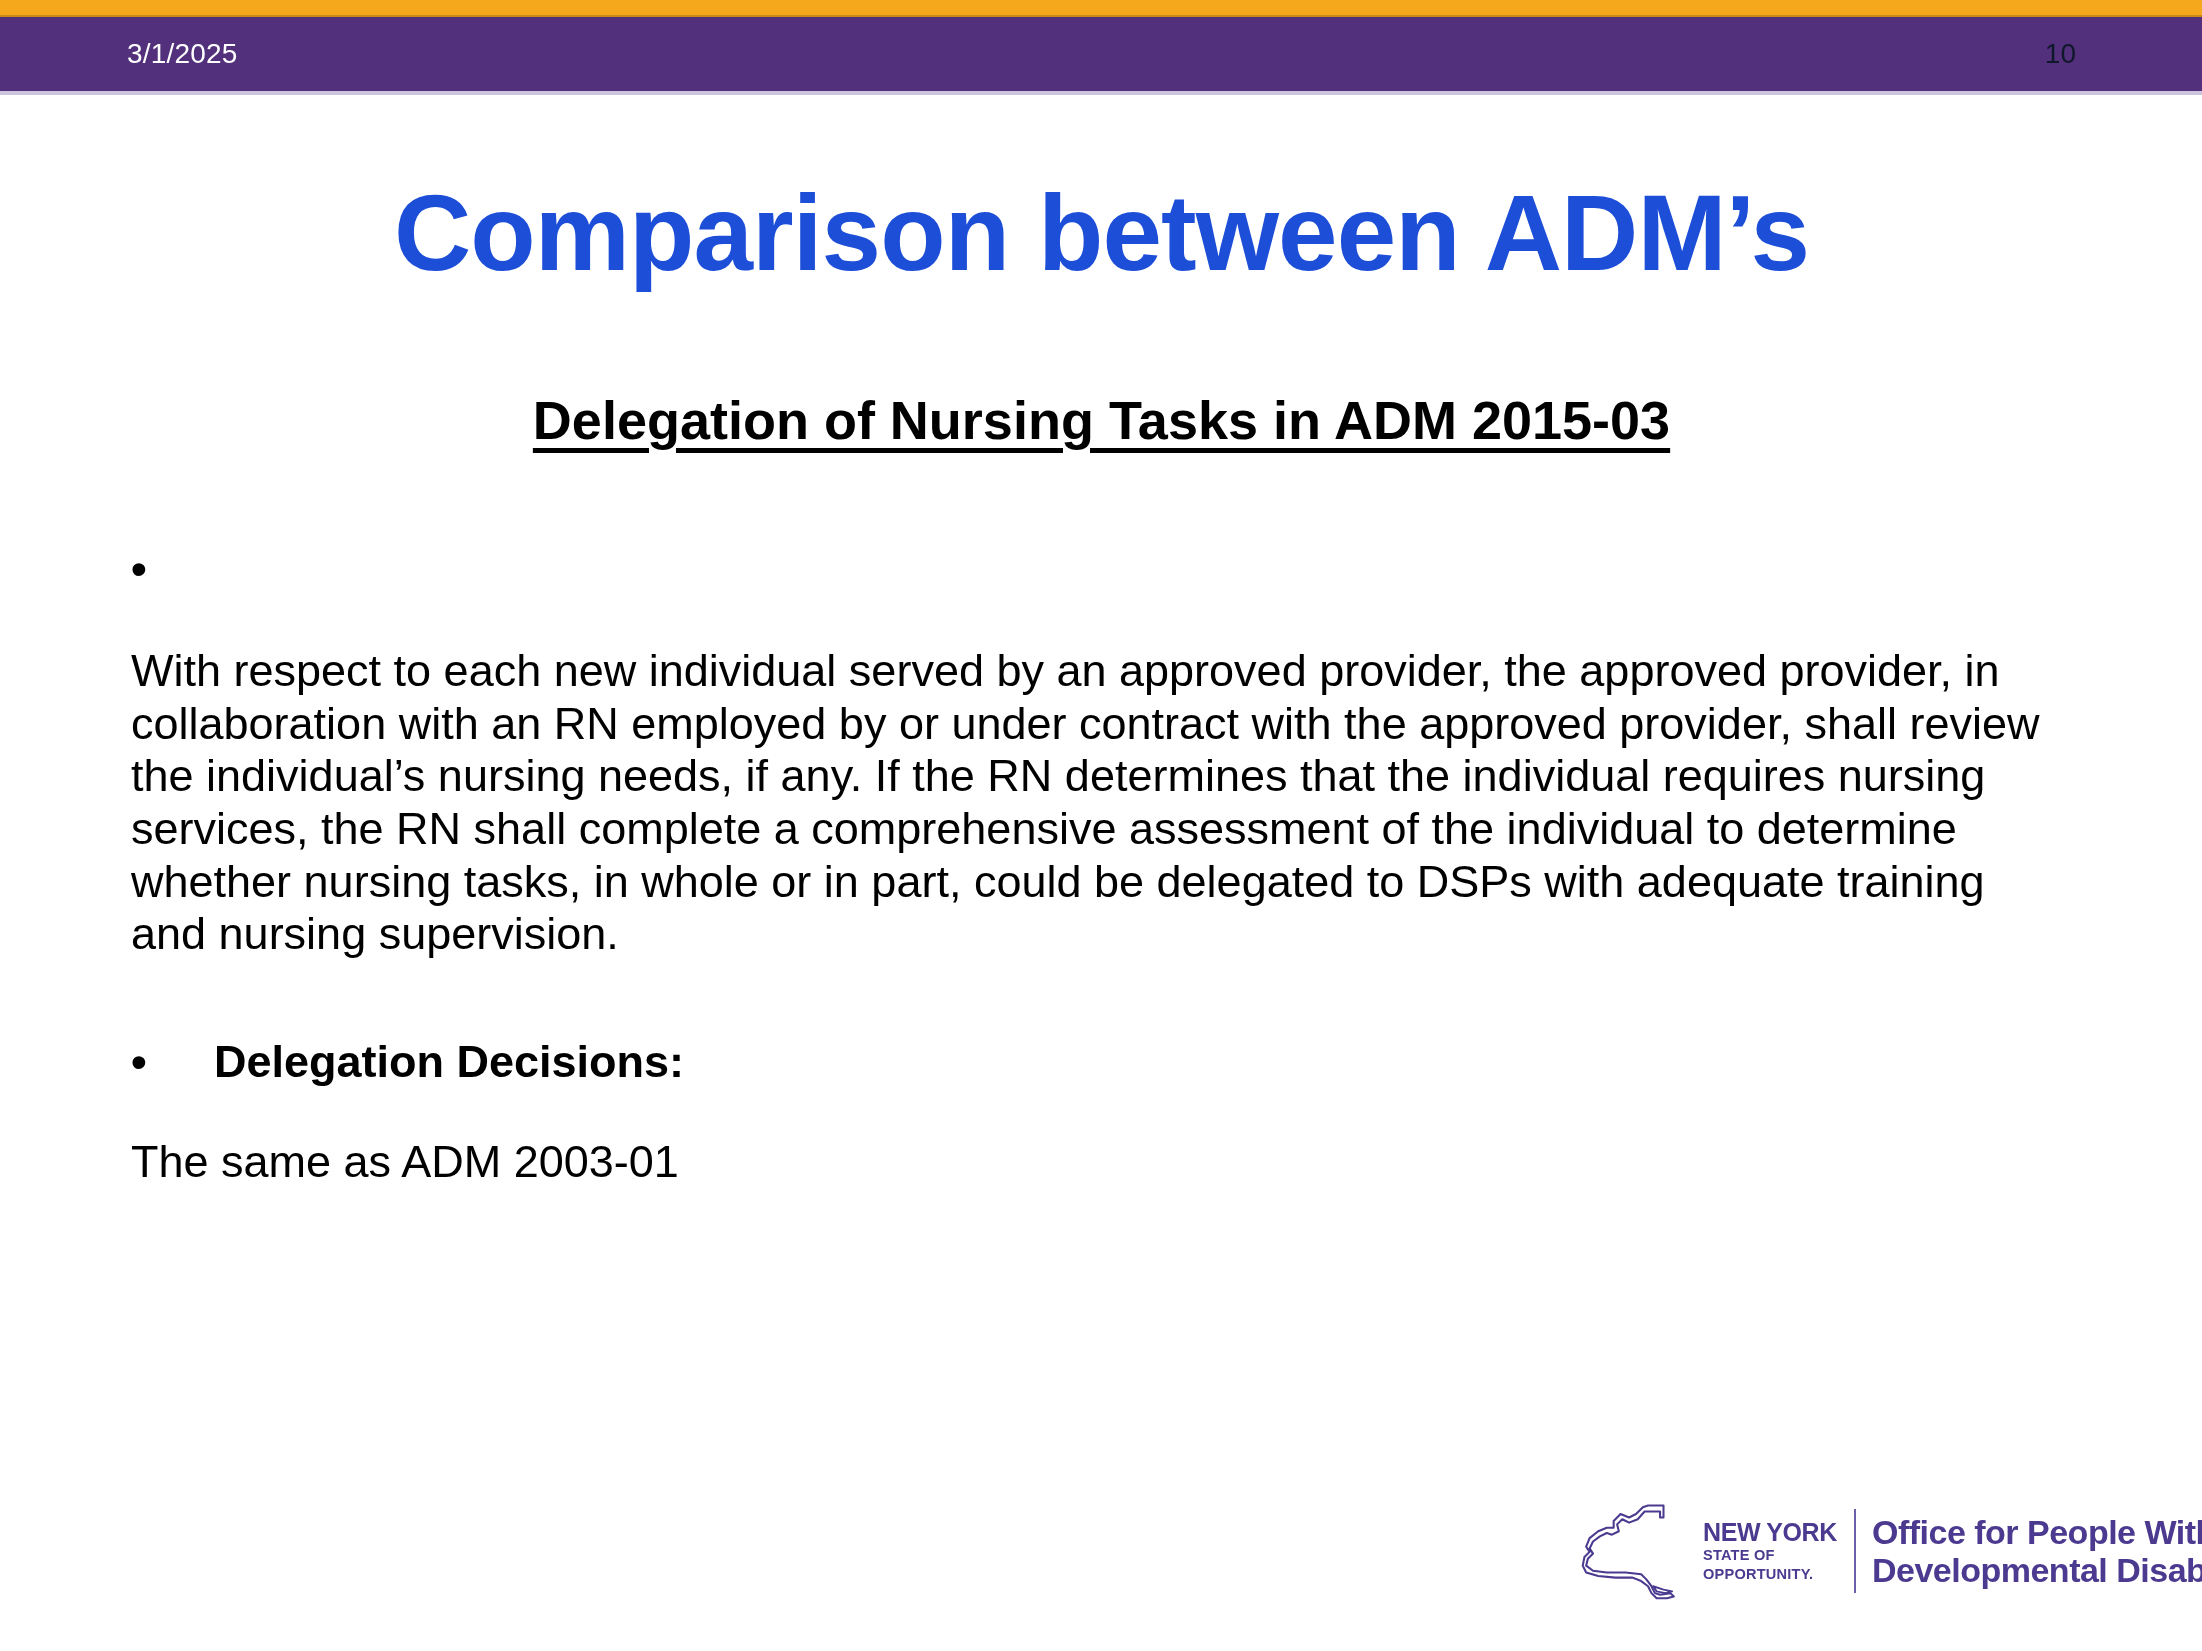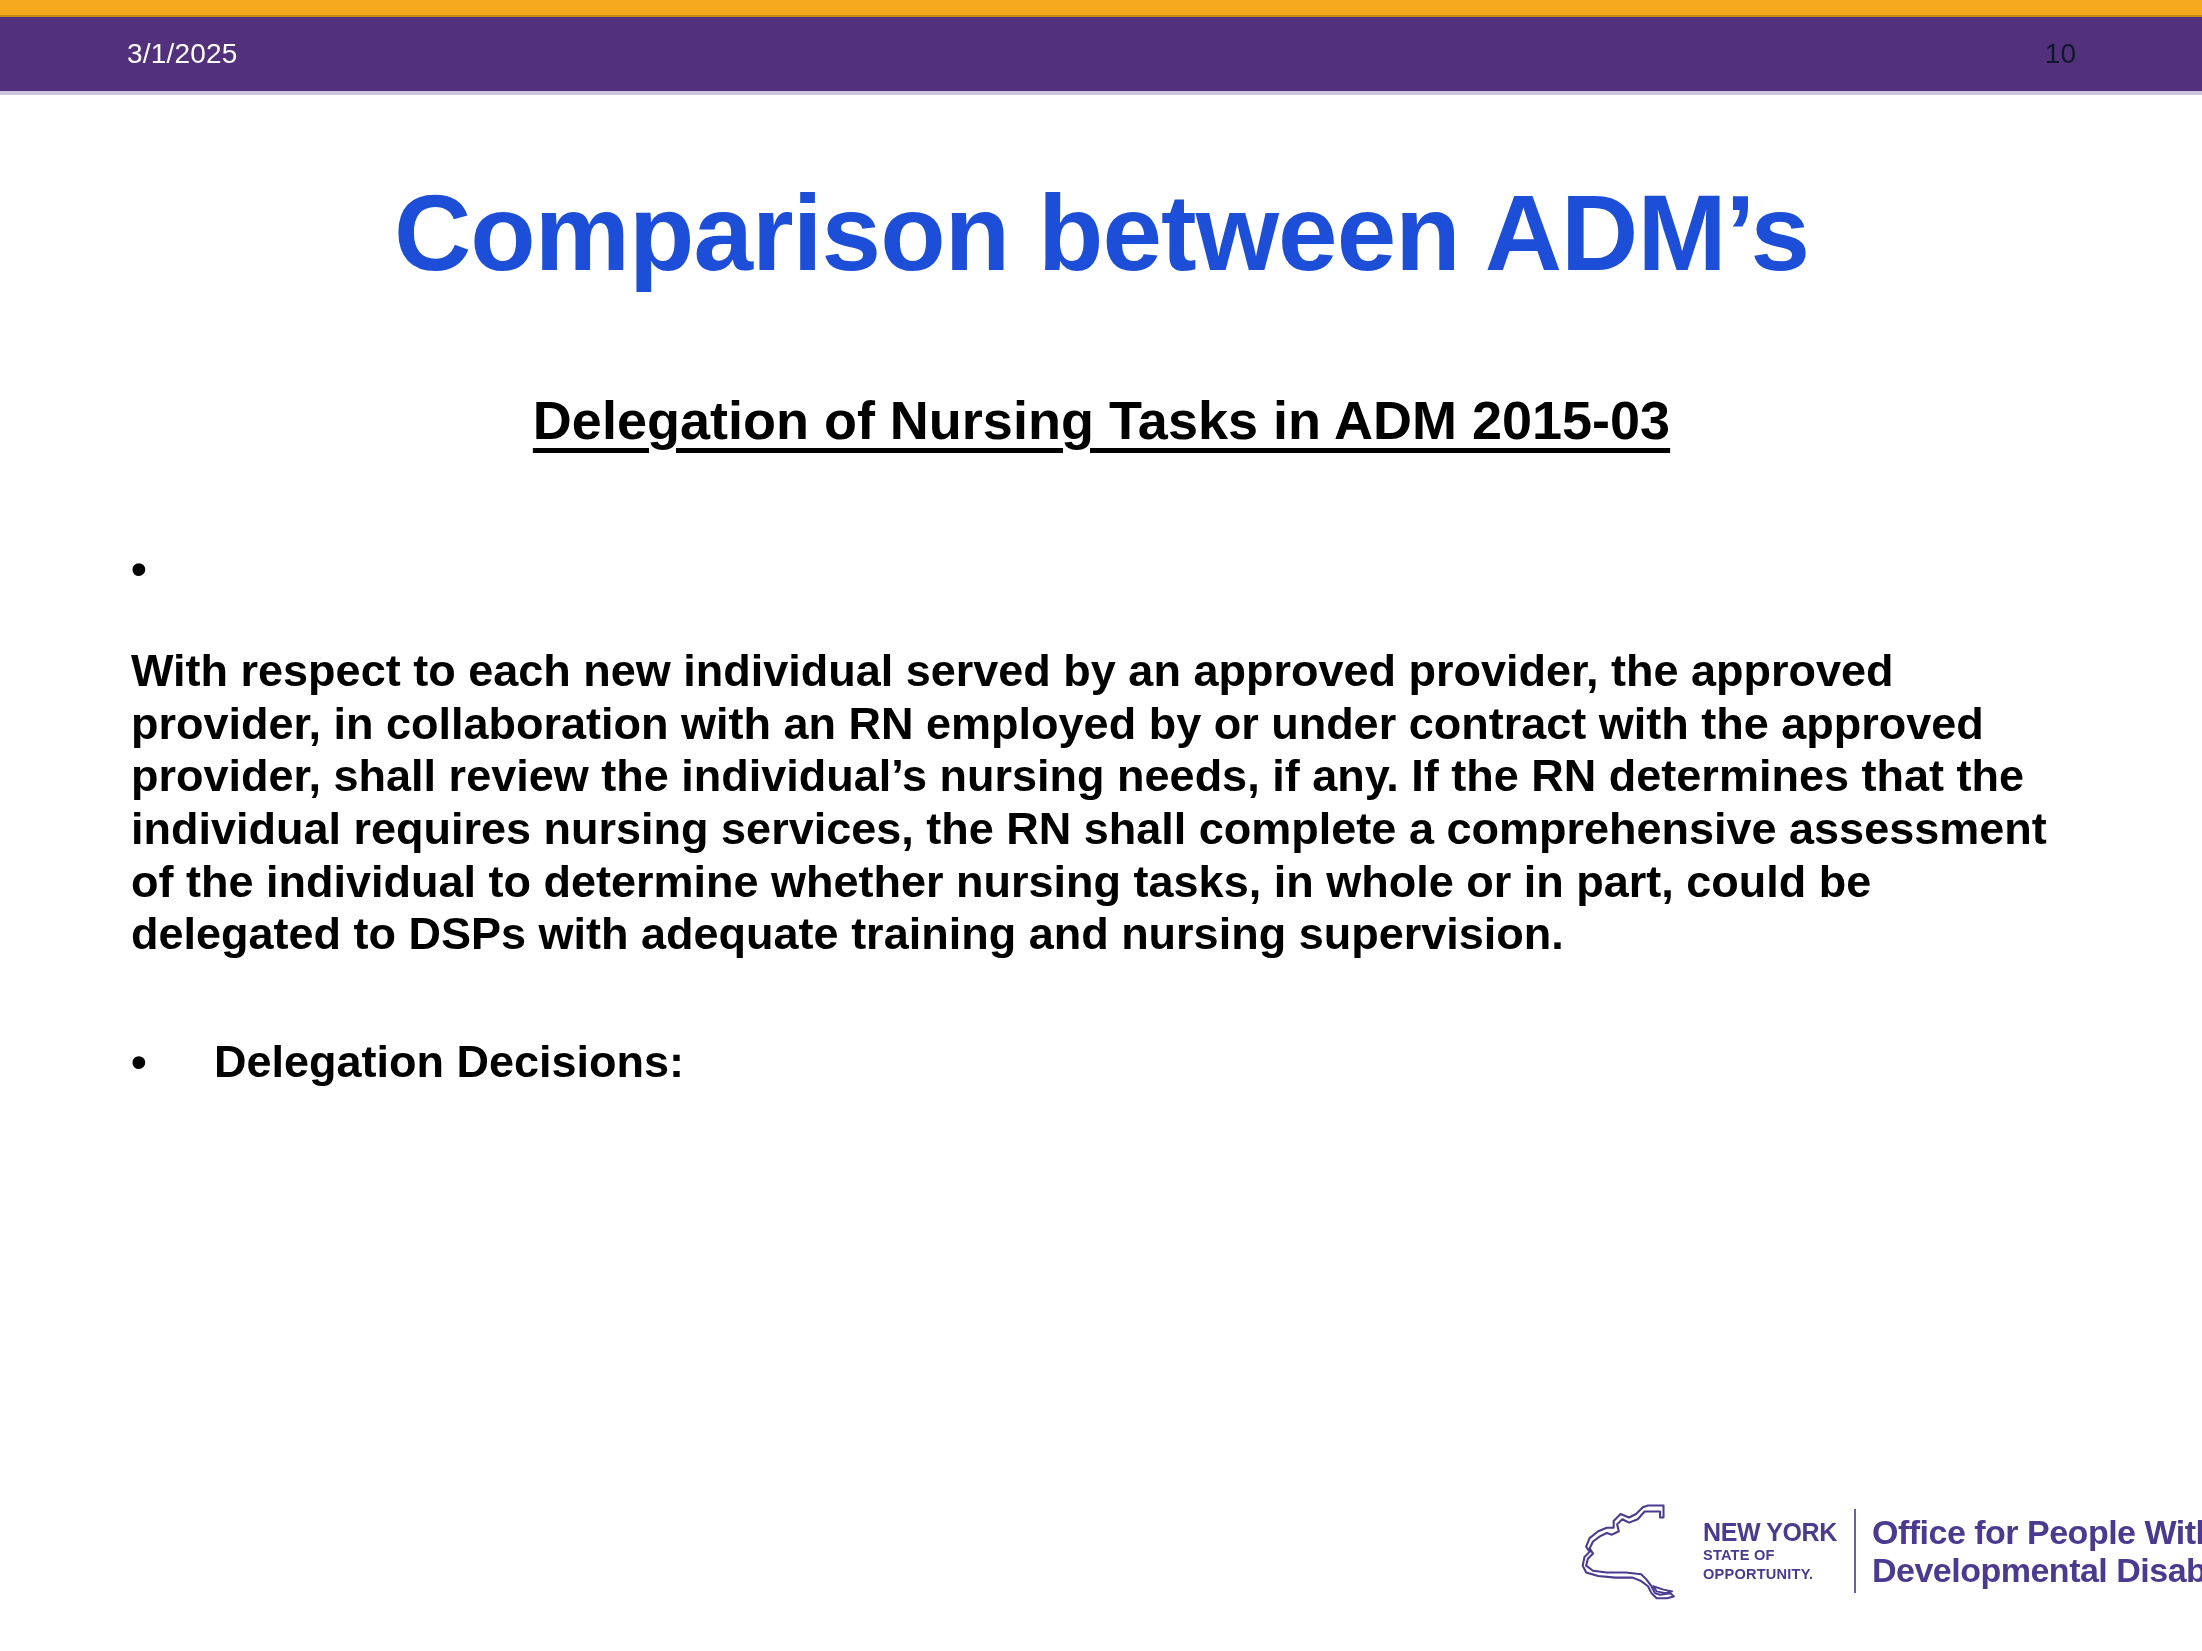--- a/index.html
+++ b/index.html
@@ -122,21 +122,21 @@
     line-height: 1.18;
   }
   .bullet-label {
     font-weight: bold;
     white-space: nowrap;
   }
   .body-para {
     font-size: 45px;
     color: #000000;
     line-height: 1.17;
-    font-weight: bold;
+    font-weight: normal;
     margin-top: 50px;
     width: 1932px;
   }
   .spacer-lg { height: 74px; }
   .closing-para {
     font-size: 45px;
     color: #000000;
     line-height: 1.17;
     font-weight: normal;
     margin-top: 48px;
@@ -227,20 +227,21 @@
 
   <div class="body-para">With respect to each new individual served by an approved provider, the approved provider, in collaboration with an RN employed by or under contract with the approved provider, shall review the individual’s nursing needs, if any.  If the RN determines that the individual requires nursing services, the RN shall complete a comprehensive assessment of the individual to determine whether nursing tasks, in whole or in part, could be delegated to DSPs with adequate training and nursing supervision.</div>
 
   <div class="spacer-lg"></div>
 
   <div class="bullet-row">
     <span class="bullet-dot">•</span>
     <span class="bullet-label">Delegation Decisions:</span>
   </div>
 
+  <div class="closing-para">The same as ADM 2003-01</div>
 
 </div>
 
 <div class="footer-logo">
 
   <span class="ny-outline">
     <svg viewBox="0 0 128 118" width="110" height="102" xmlns="http://www.w3.org/2000/svg">
       <path d="M78 6 L96 6 L96 20 L92 20 L92 13 L74 13
                L66 22 L56 26 L48 22 L42 28 L44 36 L36 40
                L30 38 L22 42 L14 48 L10 56 L14 62 L8 68

